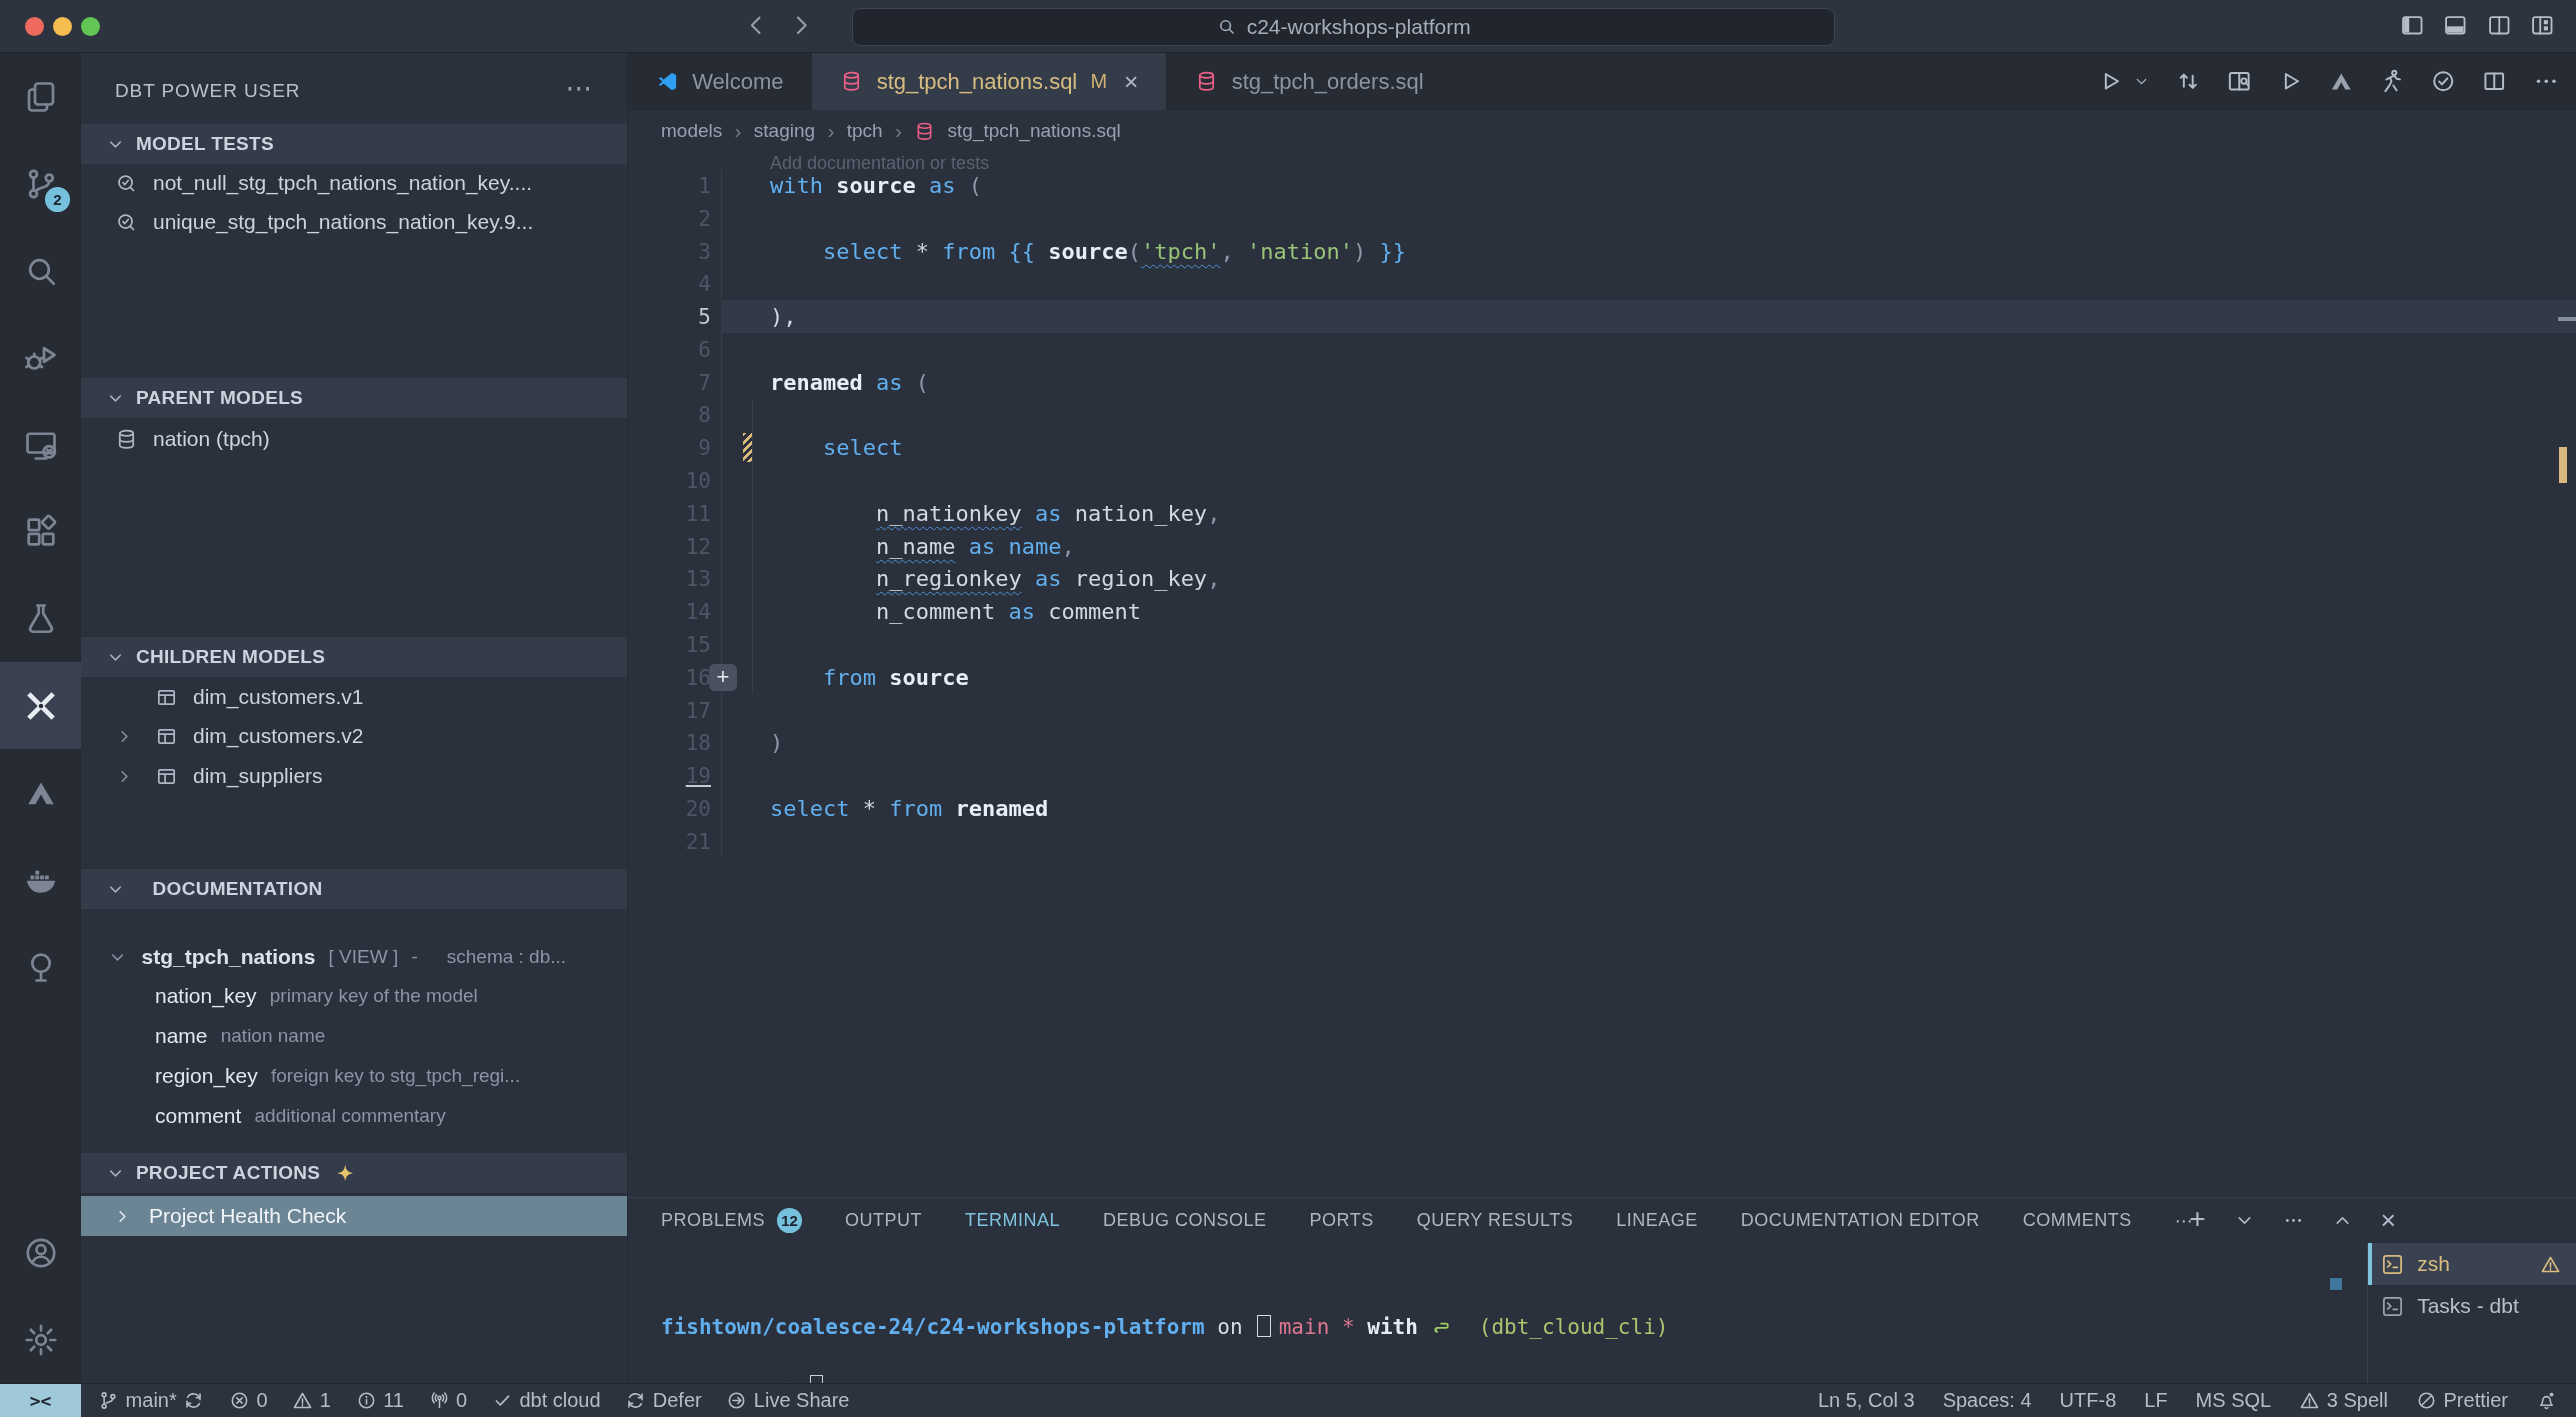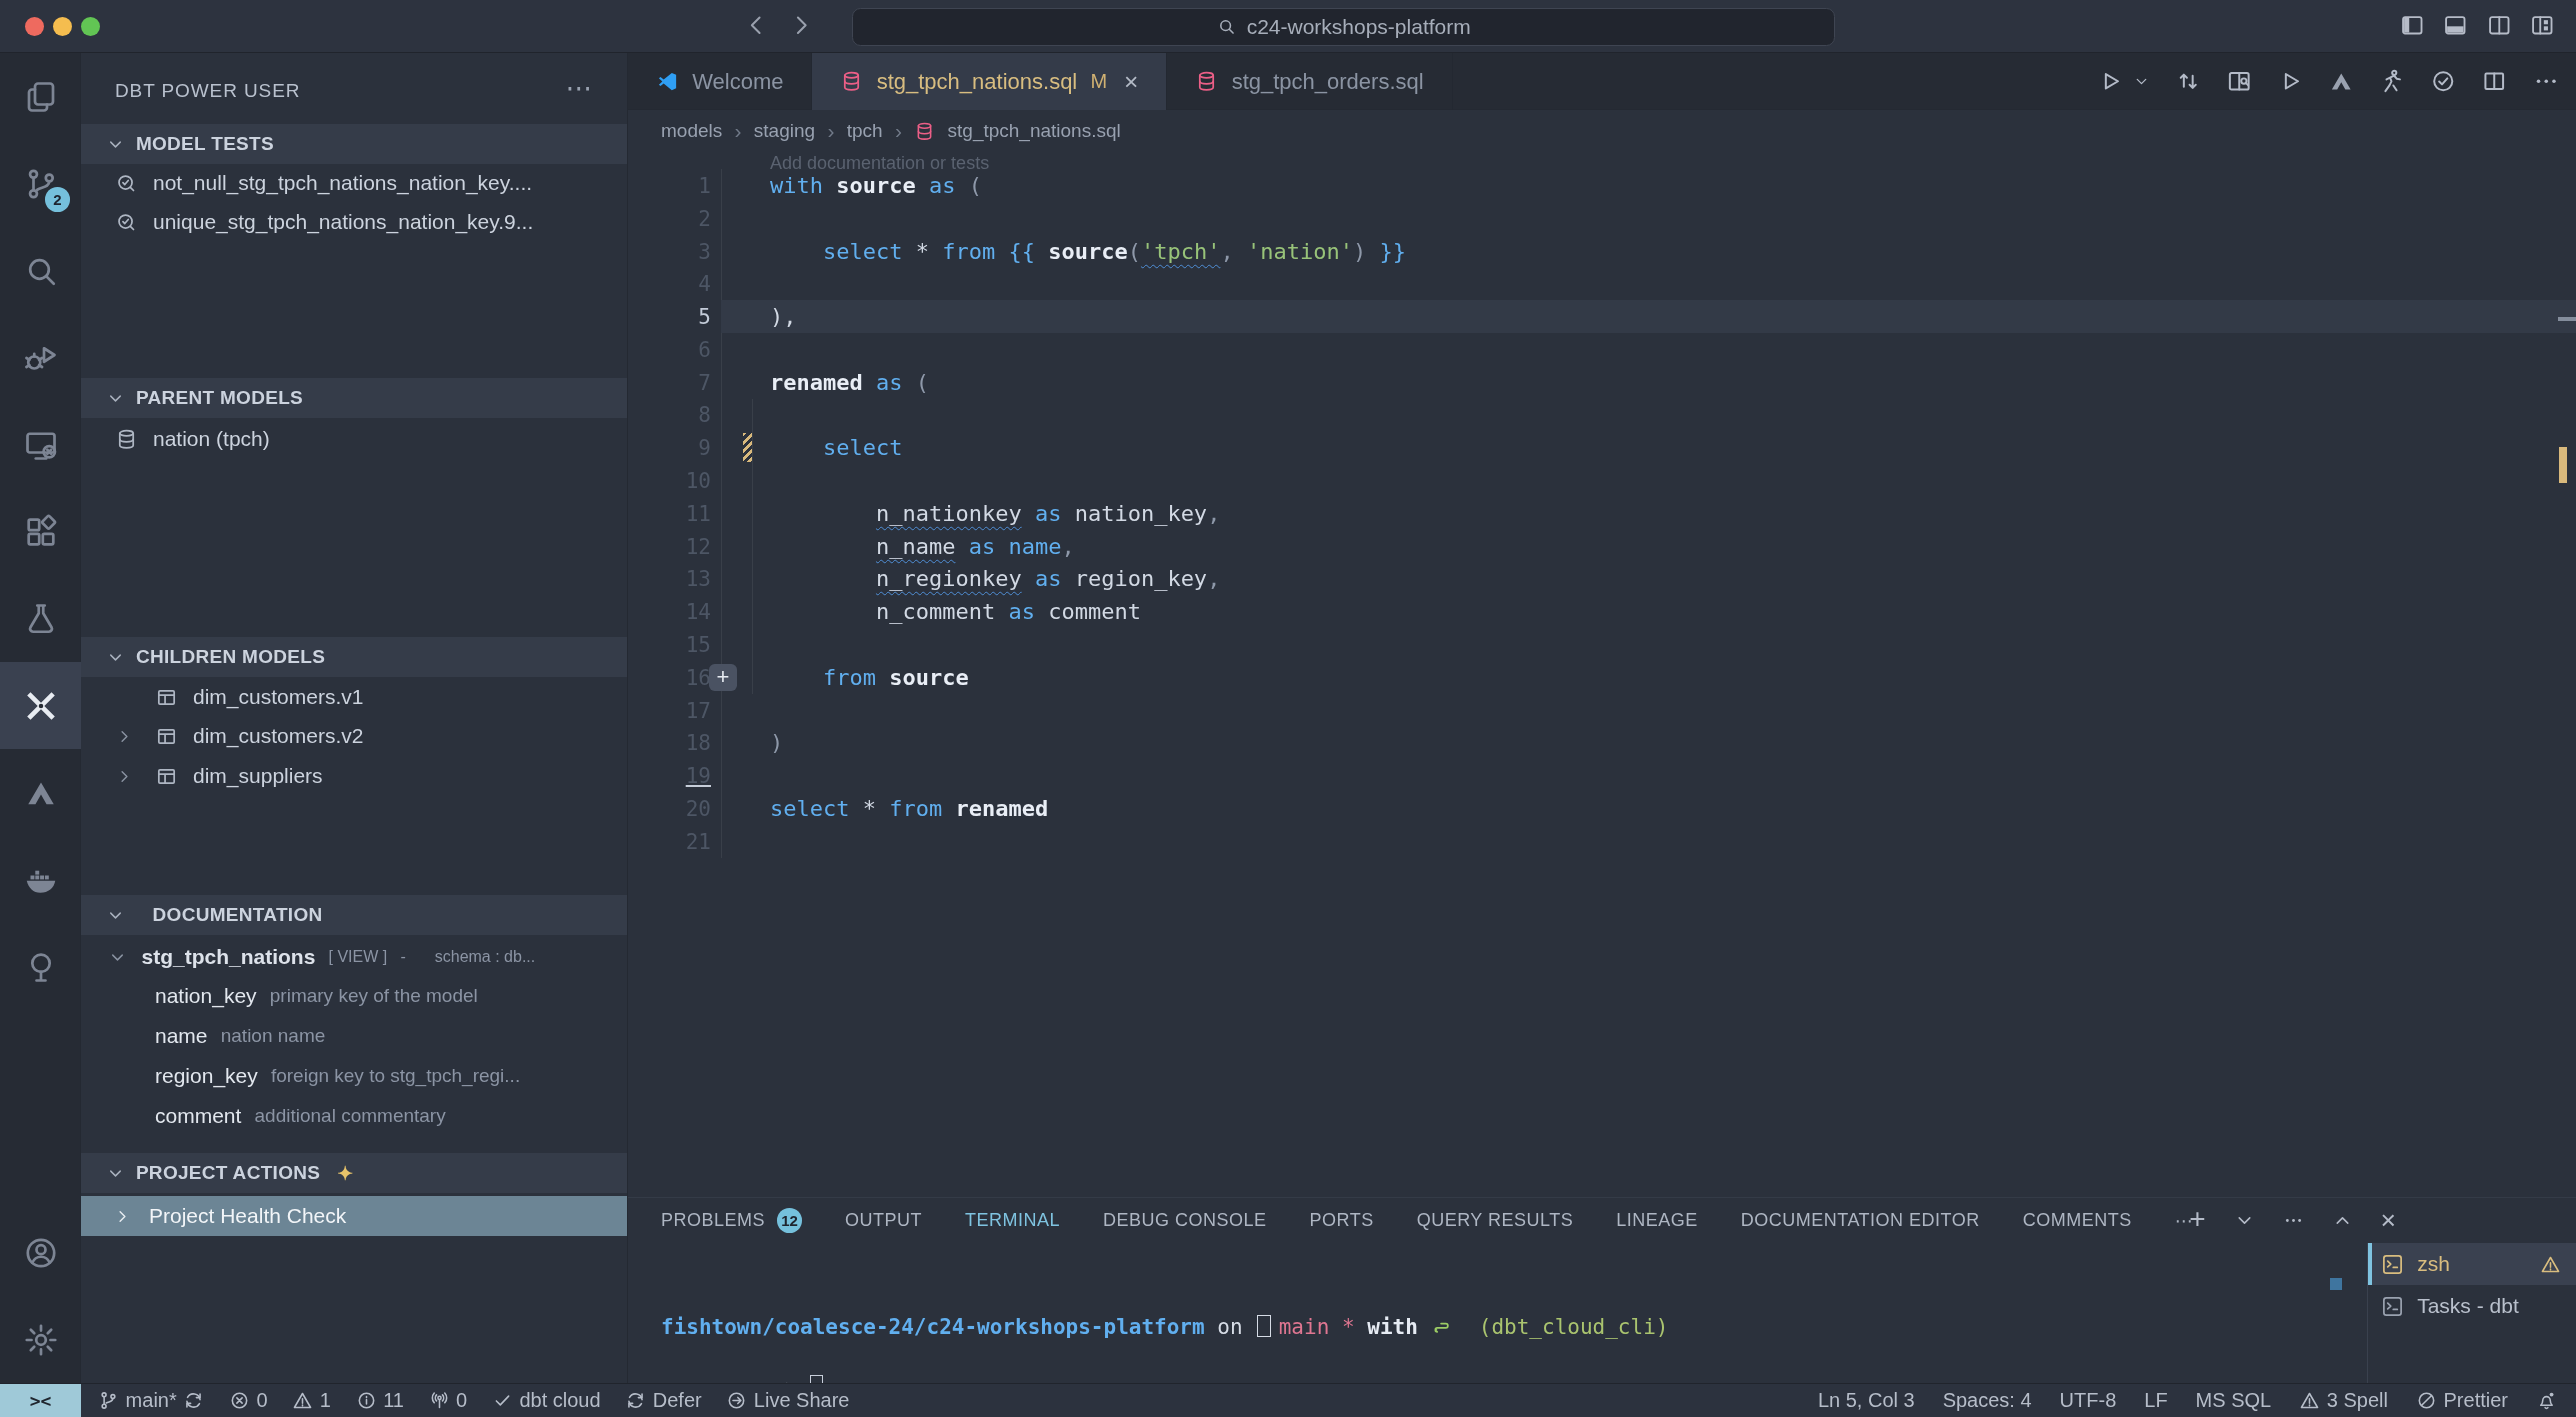--- a/index.html
+++ b/index.html
@@ -31,21 +31,21 @@
 
   
   .sidebar{position:absolute;left:81px;top:53px;bottom:34px;width:547px;background:#2b313c;}
   .side-title{position:absolute;top:26.5px;left:34px;font-size:19px;letter-spacing:0.9px;color:#b9c1ce;}
   .side-more{position:absolute;top:19px;right:34px;color:#9aa3b1;font-size:26.5px;letter-spacing:1.9px;}
   .s-band{position:absolute;left:0;right:0;height:40px;background:#353c49;display:flex;align-items:center;
     gap:11.3px;padding-left:24.6px;font-weight:bold;font-size:19px;color:#ccd3de;letter-spacing:0.3px;}
   .s-row{position:absolute;left:0;right:0;height:40px;display:flex;align-items:center;font-size:21px;color:#ccd3de;}
   .s-row .desc{color:#8b94a4;font-size:19px;margin-left:13.2px;white-space:nowrap;}
   .s-row.selected{background:#6c8595;color:#f2f5f8;}
-  .dimtx{color:#8b94a4;font-size:16px;}
+  .dimtx{color:#8b94a4;font-size:19px;}
   .sparkle{color:#e6c36a;font-size:19px;margin-left:5.7px;}
 
   
   .sash-v{position:absolute;left:627px;top:53px;bottom:34px;width:0.9px;background:#242932;}
   .tabstrip{position:absolute;left:628px;right:0;top:53px;height:57px;background:#262b34;display:flex;border-bottom:0.9px solid #242932;}
   .tab{display:inline-flex;align-items:center;gap:13.2px;padding:0 28px;height:57px;border-right:0.9px solid #232831;
     font-size:22px;color:#8b94a3;}
   .tab.active{background:#343b49;color:#d8bd80;}
   .tab .mod{font-size:20px;color:#d0b172;}
   .tab .close{font-size:24.6px;color:#b3bac6;margin-left:3.8px;}
@@ -374,21 +374,21 @@
           </svg>
         </span>
         <span class="iw sz24" style="color: rgb(174, 182, 195); margin-left: 21px;">
           <svg viewBox="0 0 24 24" fill="none" stroke="currentColor" stroke-width="1.8" stroke-linecap="round" stroke-linejoin="round">
             <rect x="4" y="5" width="16" height="14" rx="1.2"></rect>
             <path d="M4 9.5h16M10.5 9.5V19"></path>
           </svg>
         </span>
         <span style="margin-left: 15px;">dim_suppliers</span>
       </div>
-      <div class="s-band" style="top: 842px; gap: 28px;">
+      <div class="s-band" style="top: 816px; gap: 28px;">
         <span class="iw sz20" style="color: rgb(170, 178, 191);">
           <svg viewBox="0 0 24 24" fill="none" stroke="currentColor" stroke-width="1.8" stroke-linecap="round" stroke-linejoin="round">
             <path d="M6 9l6 6 6-6"></path>
           </svg>
         </span>
         <span>DOCUMENTATION</span>
       </div>
       <div class="s-row" style="top: 884px;">
         <span class="iw sz20" style="color: rgb(138, 147, 162); margin-left: 26.5px;">
           <svg viewBox="0 0 24 24" fill="none" stroke="currentColor" stroke-width="1.8" stroke-linecap="round" stroke-linejoin="round">

